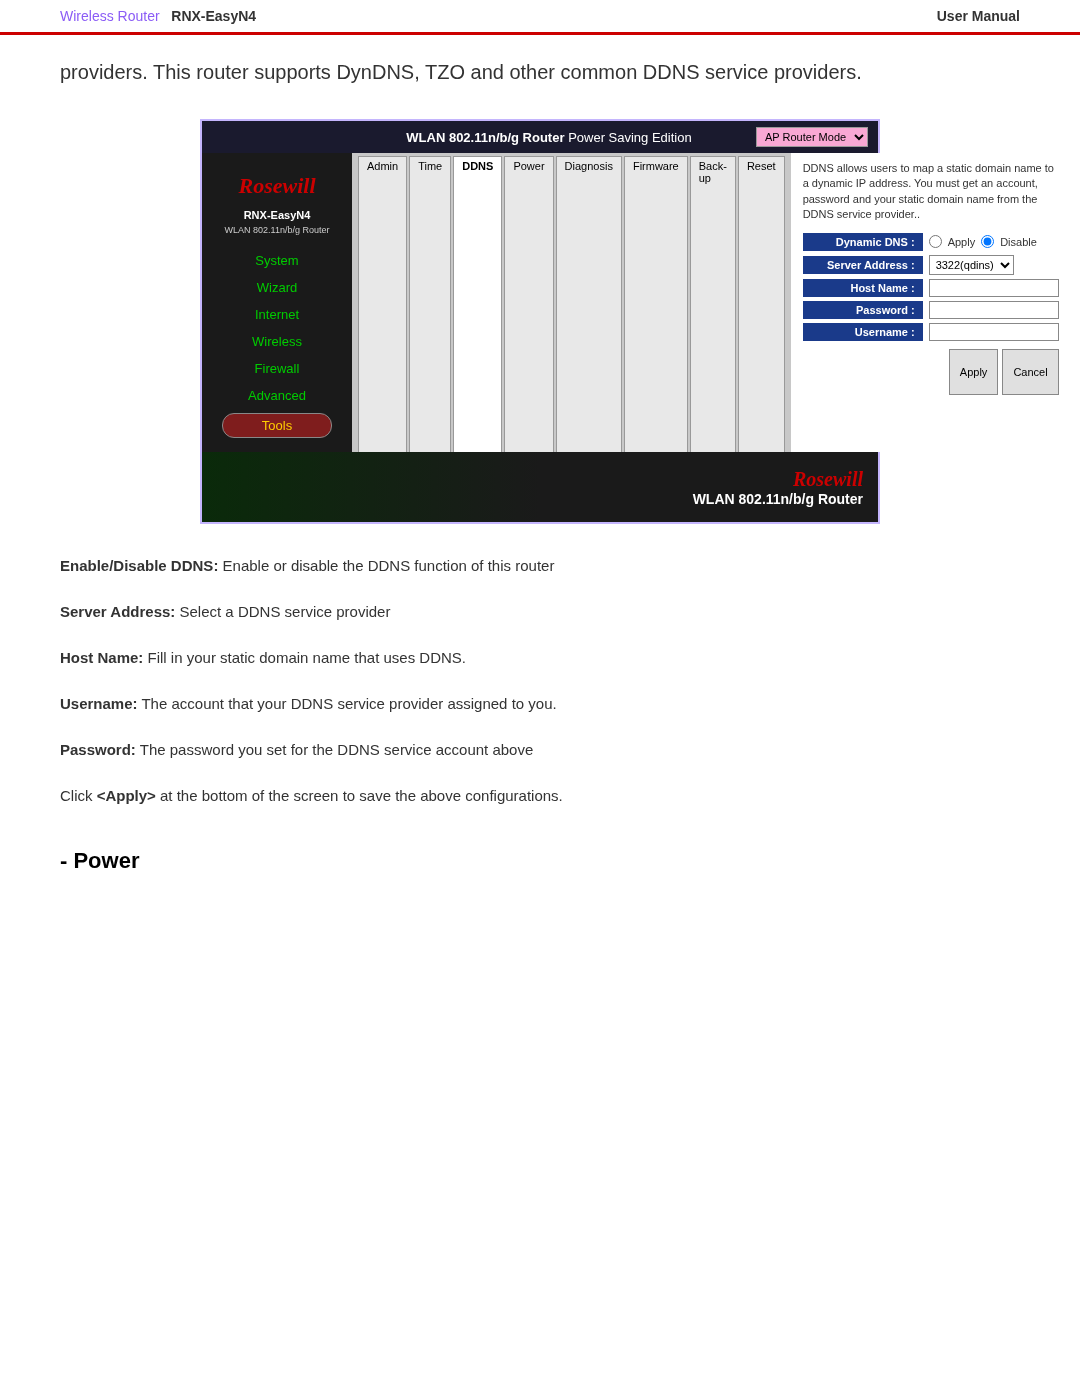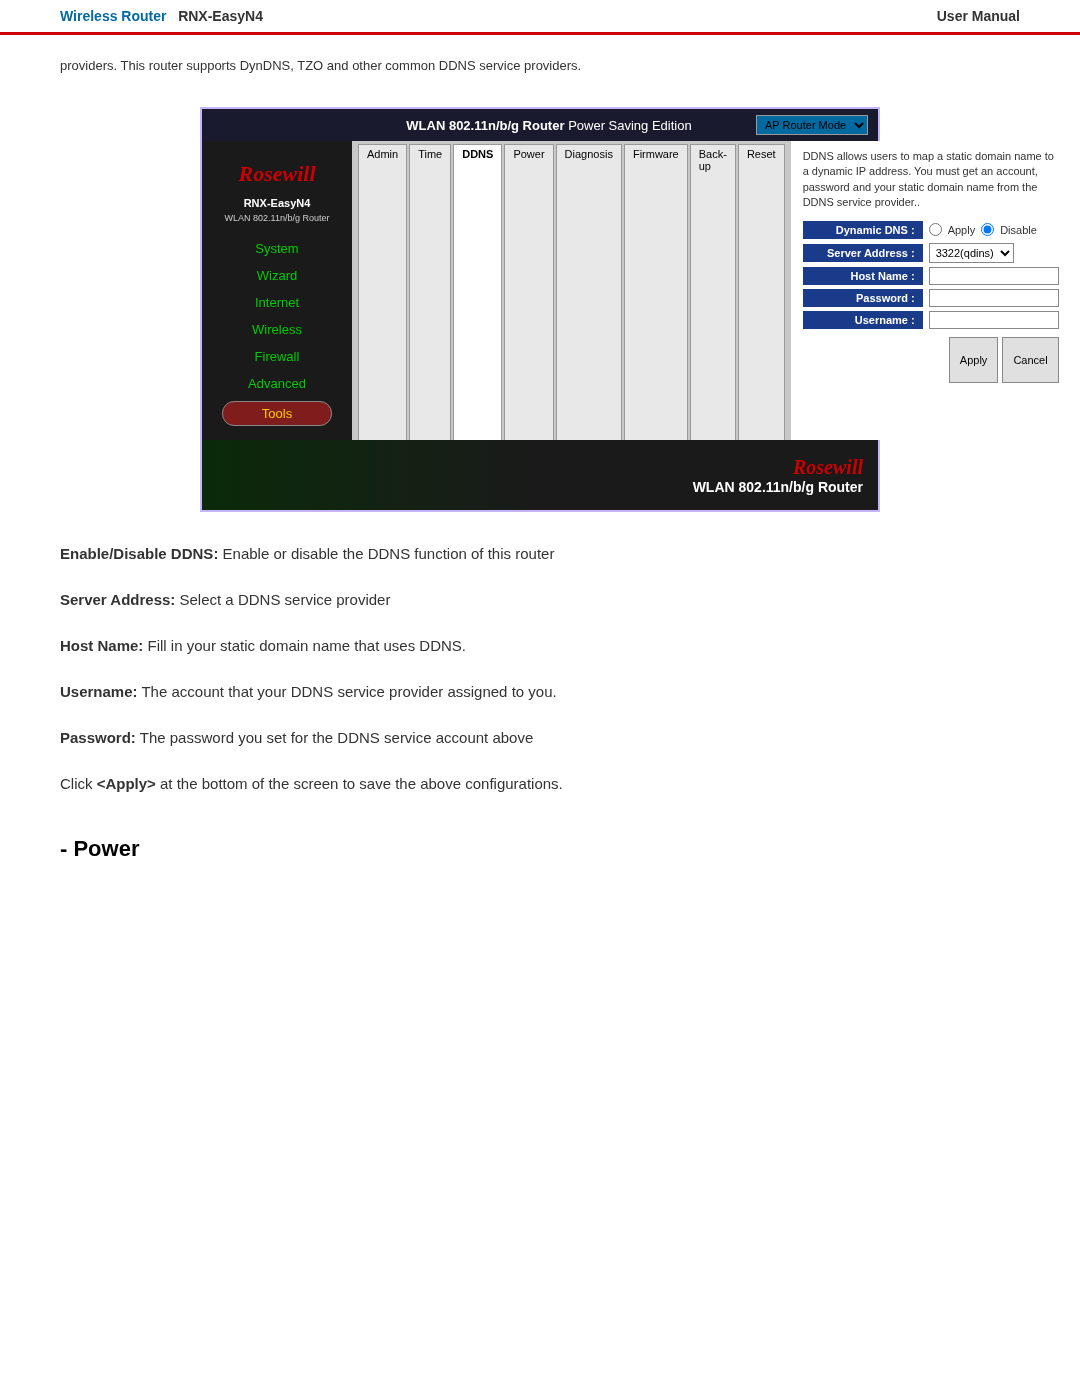--- a/index.html
+++ b/index.html
@@ -18,40 +18,40 @@
       align-items: center;
       padding: 8px 60px;
       border-bottom: 3px solid #cc0000;
       margin-bottom: 20px;
     }
     .header-left {
       font-size: 14px;
       color: #333;
     }
     .header-left span.brand {
-      color: #0369a1;
-      font-weight: bold;
+      color: #8b5cf6;
+      font-weight: normal;
     }
     .header-left span.model {
       font-weight: bold;
       color: #333;
     }
     .header-right {
       font-size: 14px;
       font-weight: bold;
       color: #333;
     }
 
     
     .main-content {
       padding: 0 60px;
     }
 
     .intro-text {
-      font-size: 13px;
+      font-size: 20px;
       color: #333;
       line-height: 1.7;
       margin-bottom: 30px;
       text-align: justify;
     }
 
     
     .router-ui-box {
       border: 2px solid #c4b5fd;
       background: #000;
@@ -75,21 +75,21 @@
       flex: 1;
     }
     .router-ui-title span.bold {
       font-weight: bold;
     }
     .router-ui-title span.light {
       font-weight: normal;
     }
 
     .router-mode-select {
-      background: #0369a1;
+      background: #f9a8d4;
       border: 1px solid #999;
       font-size: 11px;
       padding: 2px 4px;
       color: #000;
     }
 
     .router-ui-body {
       display: flex;
       background: #1e1e1e;
     }

